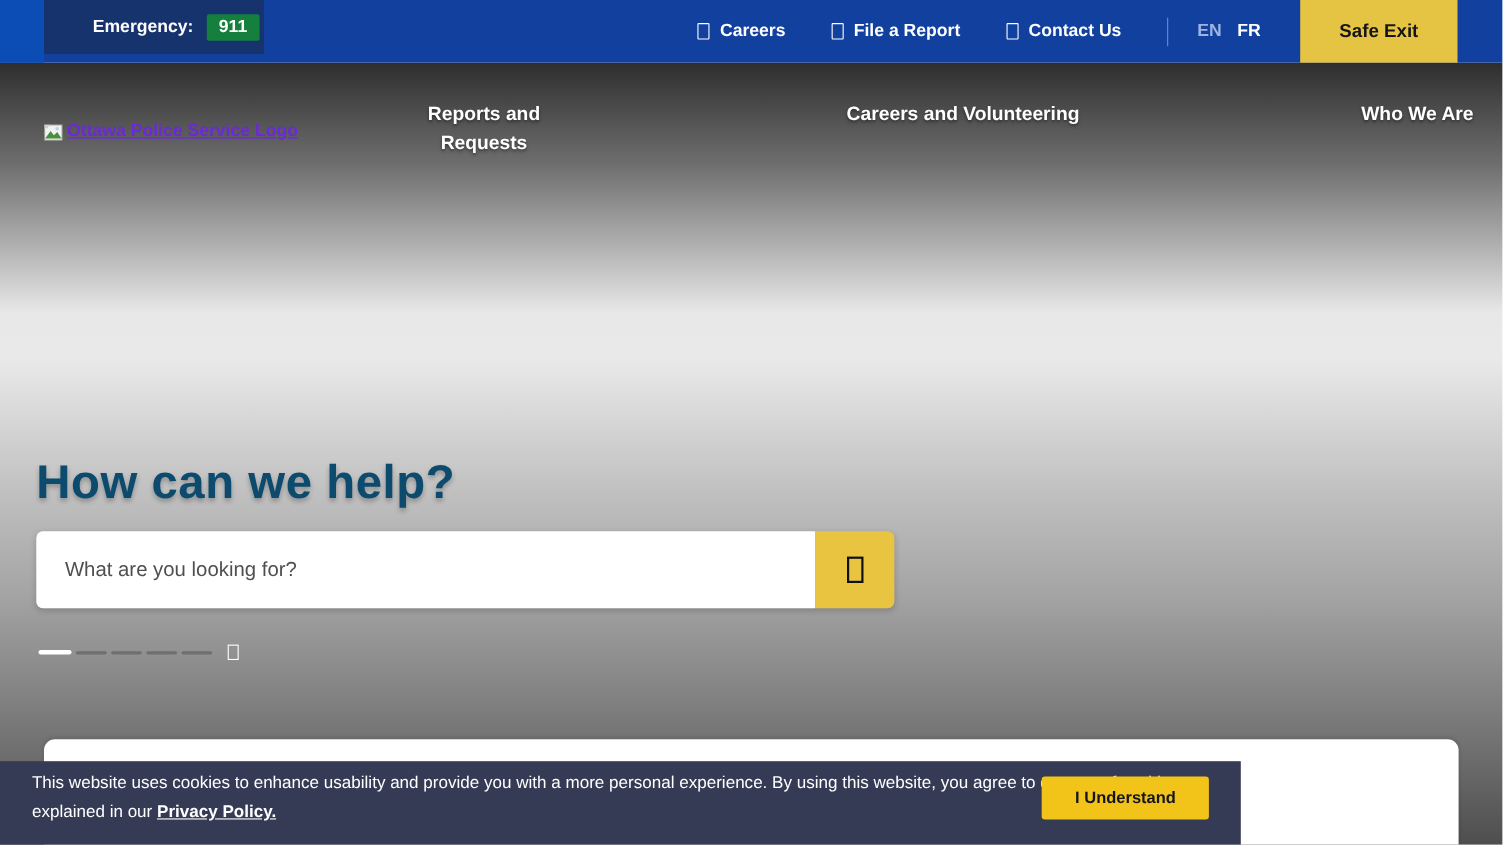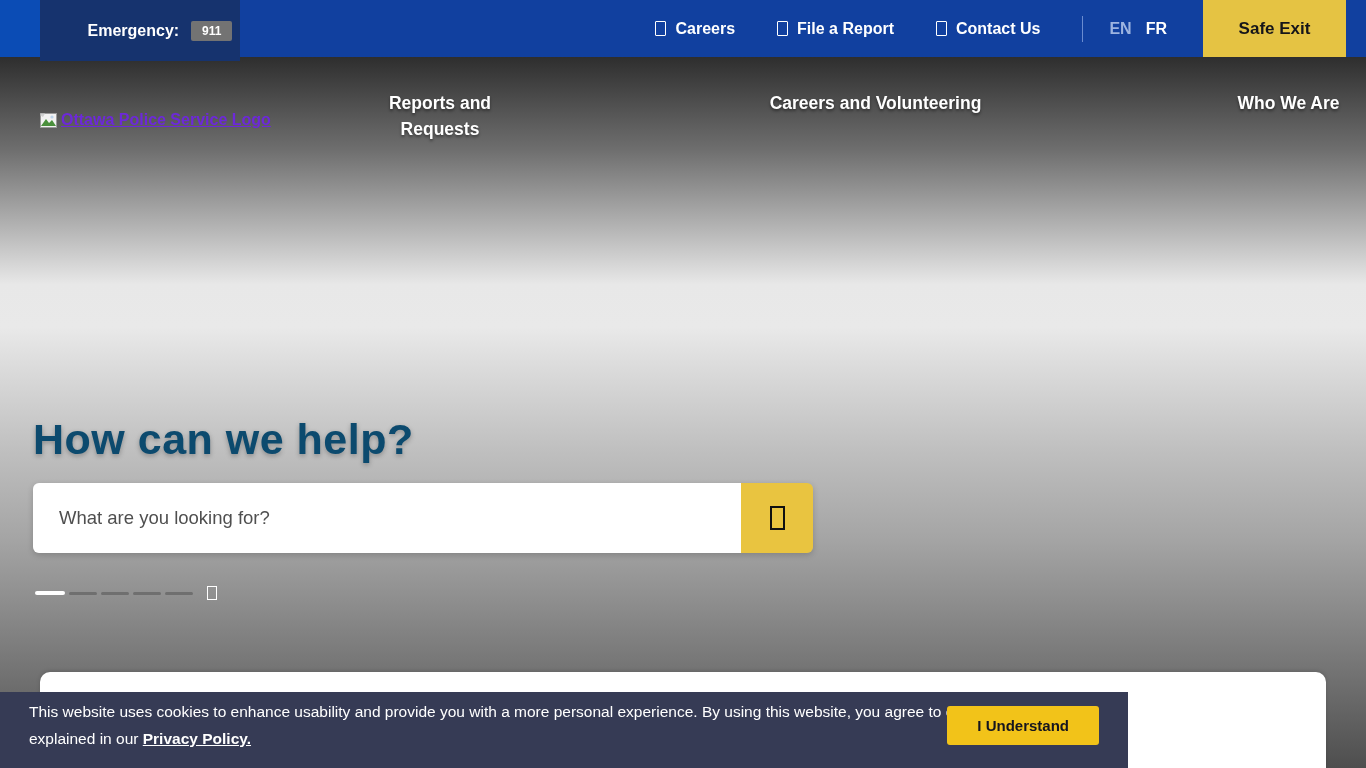--- a/index.html
+++ b/index.html
@@ -12,31 +12,31 @@
 
   
   .topbar {
     position:absolute; top:0; left:0; width:1366px; height:57px;
     background:#11409f; z-index:30;
   }
   .topbar-leftsliver {
     position:absolute; left:0; top:0; width:40px; height:57px; background:#0b4cb5;
   }
   .emergency {
-    position:absolute; left:40px; top:0; width:200px; height:61px;
+    position:absolute; left:40px; top:0; width:200px; height:49px;
     background:#16336e; display:flex; align-items:center; justify-content:center; gap:12px;padding-left:40px;
   }
   .emergency-label { color:#fff; font-weight:bold; font-size:16px; }
   .badge-911 {
-    background:#737373; color:#fff; font-weight:bold; font-size:12px;
+    background:#15803d; color:#fff; font-weight:bold; font-size:16px;
     padding:3px 11px; border-radius:2px; display:inline-block;
   }
   .topbar-right {
     position:absolute; right:0; top:0; height:57px;
-    display:flex; align-items:center; padding-right:20px;
+    display:flex; align-items:center; padding-right:41px;
   }
   .topbar-link {
     display:flex; align-items:center; gap:9px;
     color:#fff; font-weight:bold; font-size:16px;
     margin-right:42px; cursor:pointer; white-space:nowrap;
   }
   .tofu {
     display:inline-block; width:11px; height:15px;
     border:1.5px solid currentColor; border-radius:1px;
   }

